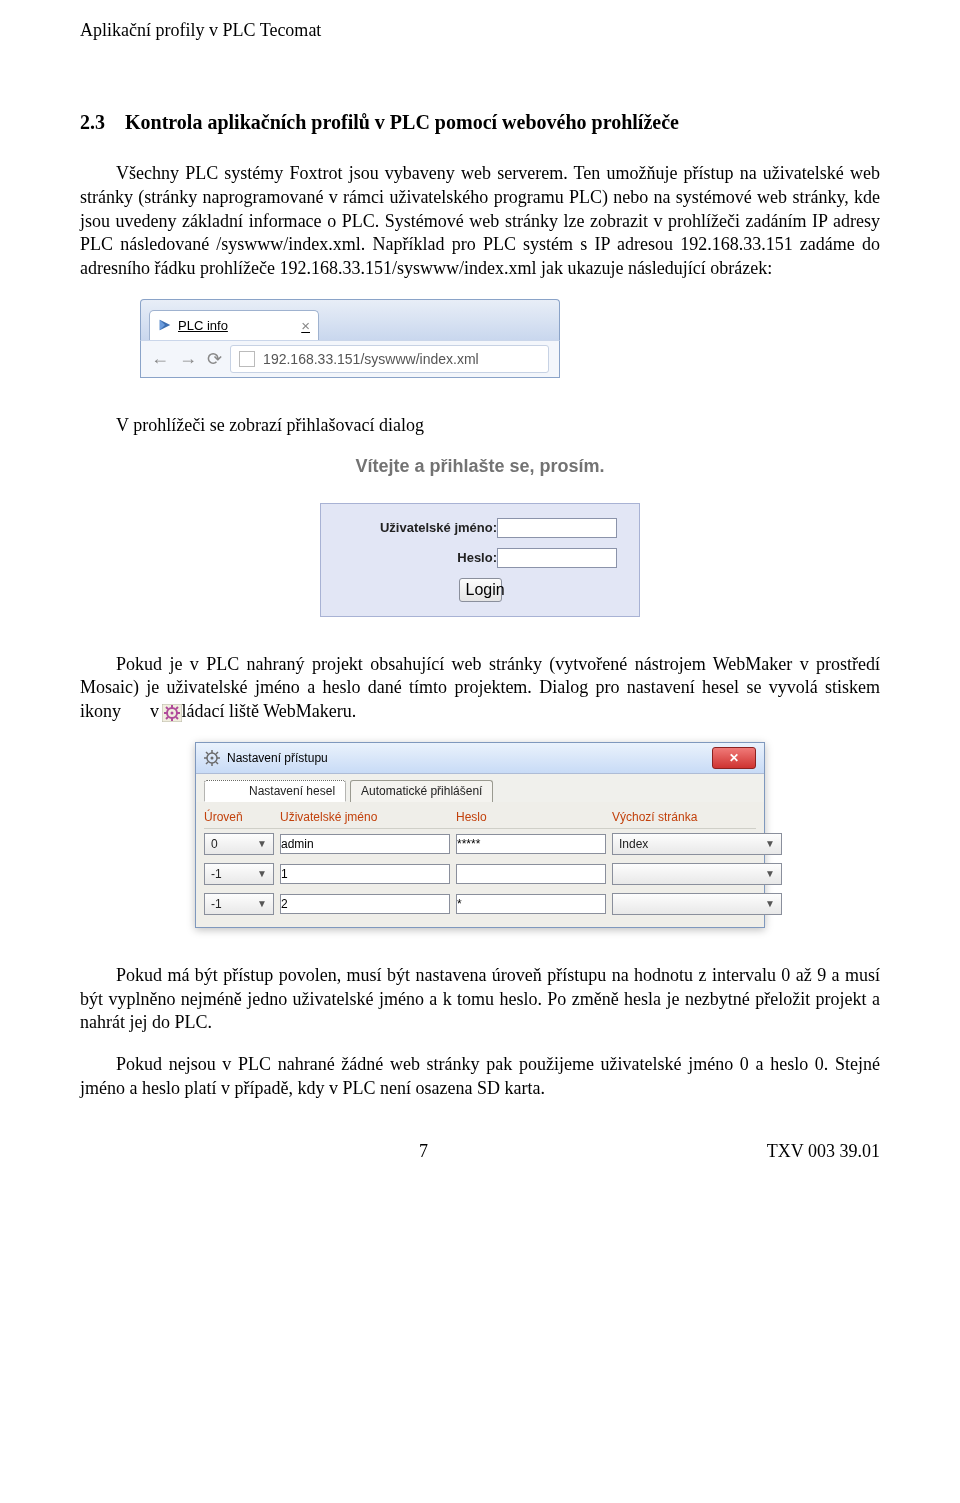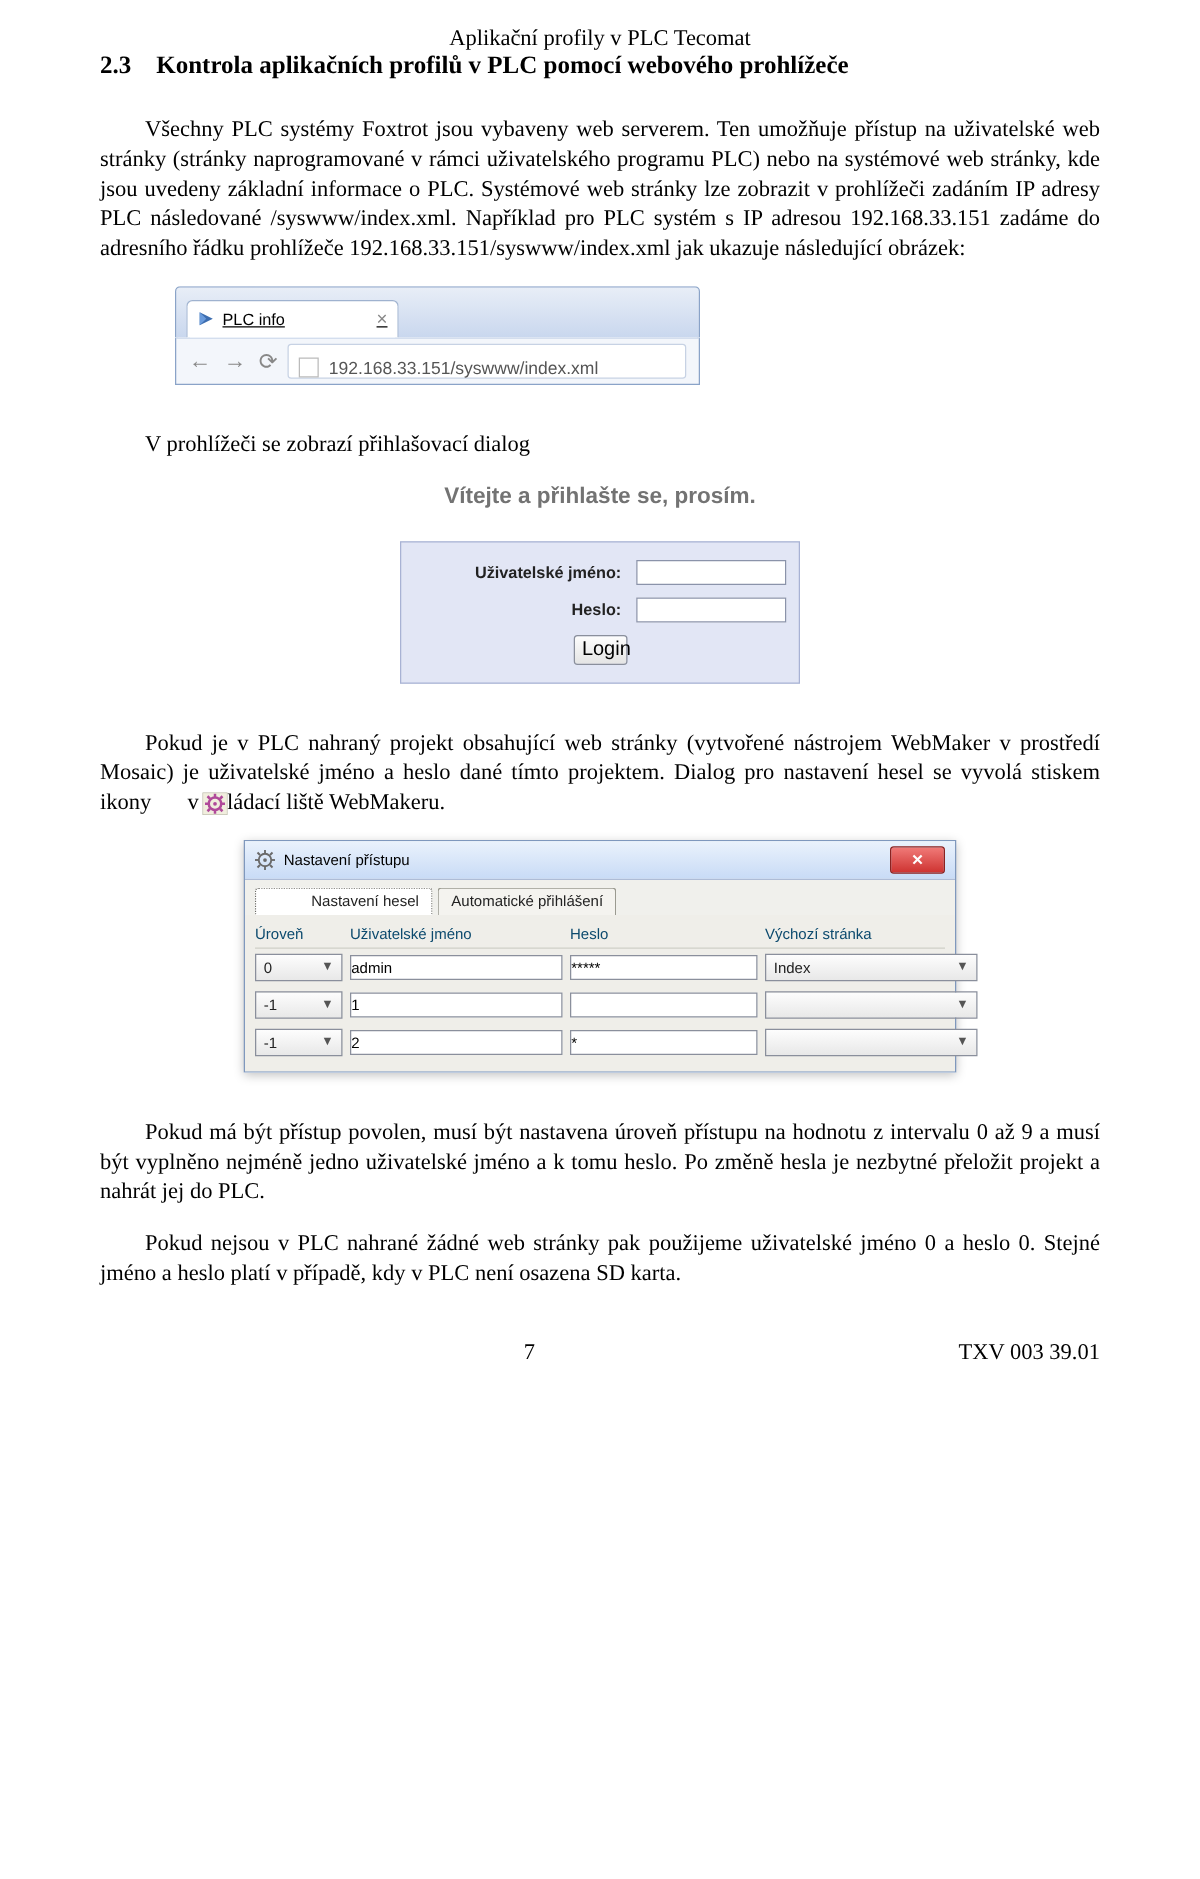--- a/index.html
+++ b/index.html
@@ -9,22 +9,23 @@
     font-family: "Times New Roman", Times, serif;
     color: #000;
     width: 960px;
   }
   .page {
     width: 960px;
     padding: 20px 80px 30px 80px;
     box-sizing: border-box;
   }
   .header {
-    text-align: center;
+    text-align: left;
     font-size: 18px;
+    margin-bottom: 70px;
   }
   .section-title {
     font-size: 20px;
     font-weight: bold;
     margin-bottom: 28px;
   }
   .body-text {
     font-size: 18px;
     line-height: 1.32;
     text-align: justify;
@@ -66,38 +67,38 @@
   .bf-addr {
     height:38px;
     border:1px solid #8aa3c8; border-top:1px solid #cad6ea;
     background:#f3f6fb;
     display:flex; align-items:center; gap:8px; padding:0 10px;
     box-sizing:border-box;
   }
   .bf-addr-icons { display:flex; gap:10px; color:#888; font-size:18px;}
   .bf-addrbox {
     flex:1; height:26px; background:#fff; border:1px solid #c7d2e4; border-radius:3px;
-    display:flex; align-items:flex-end; gap:8px; padding:0 8px;
+    display:flex; align-items:center; gap:8px; padding:0 8px;
     font-family: Arial, sans-serif; font-size:14px; color:#555;
   }
   
   .login-fig { width: 420px; }
   .login-title {
     color:#737373; font-family: Arial, sans-serif; font-size:18px; font-weight:bold;
     text-align:center; margin-bottom:26px;
   }
   .login-box {
     margin:0 auto; width:320px;
     background:#e2e6f5; border:1px solid #a8b2d4;
     padding: 14px 16px 14px 16px;
     box-sizing:border-box;
     font-family: Arial, sans-serif; font-size:13px;
   }
   .login-row { display:flex; align-items:center; margin-bottom:10px; }
-  .login-row label { flex:0 0 160px; text-align:right; padding-right:12px; font-weight:bold; color:#222;}
+  .login-row label { flex:0 0 160px; text-align:right; font-weight:bold; color:#222;}
   .login-row input {
     width:120px; height:20px; border:1px solid #8b93aa; background:#fff;
     box-sizing:border-box;
   }
   .login-btn-row { text-align:center; margin-top:6px;}
   .login-btn {
     width:43px; height:24px; border:1px solid #8a8f9c; border-radius:3px;
     background:linear-gradient(#fdfdfd,#e4e4e4);
     font-family: Arial, sans-serif; font-size:16px;
   }
@@ -143,21 +144,21 @@
     border:1px dotted #6a6a64; border-bottom:1px solid #fff;padding-left:44px;
   }
   .grid-area { background:#efeee9; padding:4px 8px 8px 8px; }
   .grid-head, .grid-row {
     display:grid;
     grid-template-columns: 70px 170px 150px 170px;
     align-items:center;
     gap:6px;
     padding:4px 0;
   }
-  .grid-head { color:#0c4a6e; font-size:12px; border-bottom:1px solid #cfcfc8; }
+  .grid-head { color:#c2410c; font-size:12px; border-bottom:1px solid #cfcfc8; }
   .cell-input {
     height:20px; border:1px solid #8a8f9c; background:#fff;
     box-sizing:border-box; padding:0 0; font-size:12px; width:100%;
   }
   .dropdown {
     height:22px; border:1px solid #8a8f9c; background:linear-gradient(#fdfdfd,#e8e8e8);
     display:flex; align-items:center; justify-content:space-between;
     padding:0 6px; box-sizing:border-box; font-size:12px; color:#222;
   }
   .dropdown .arrow { color:#555; font-size:10px;}

